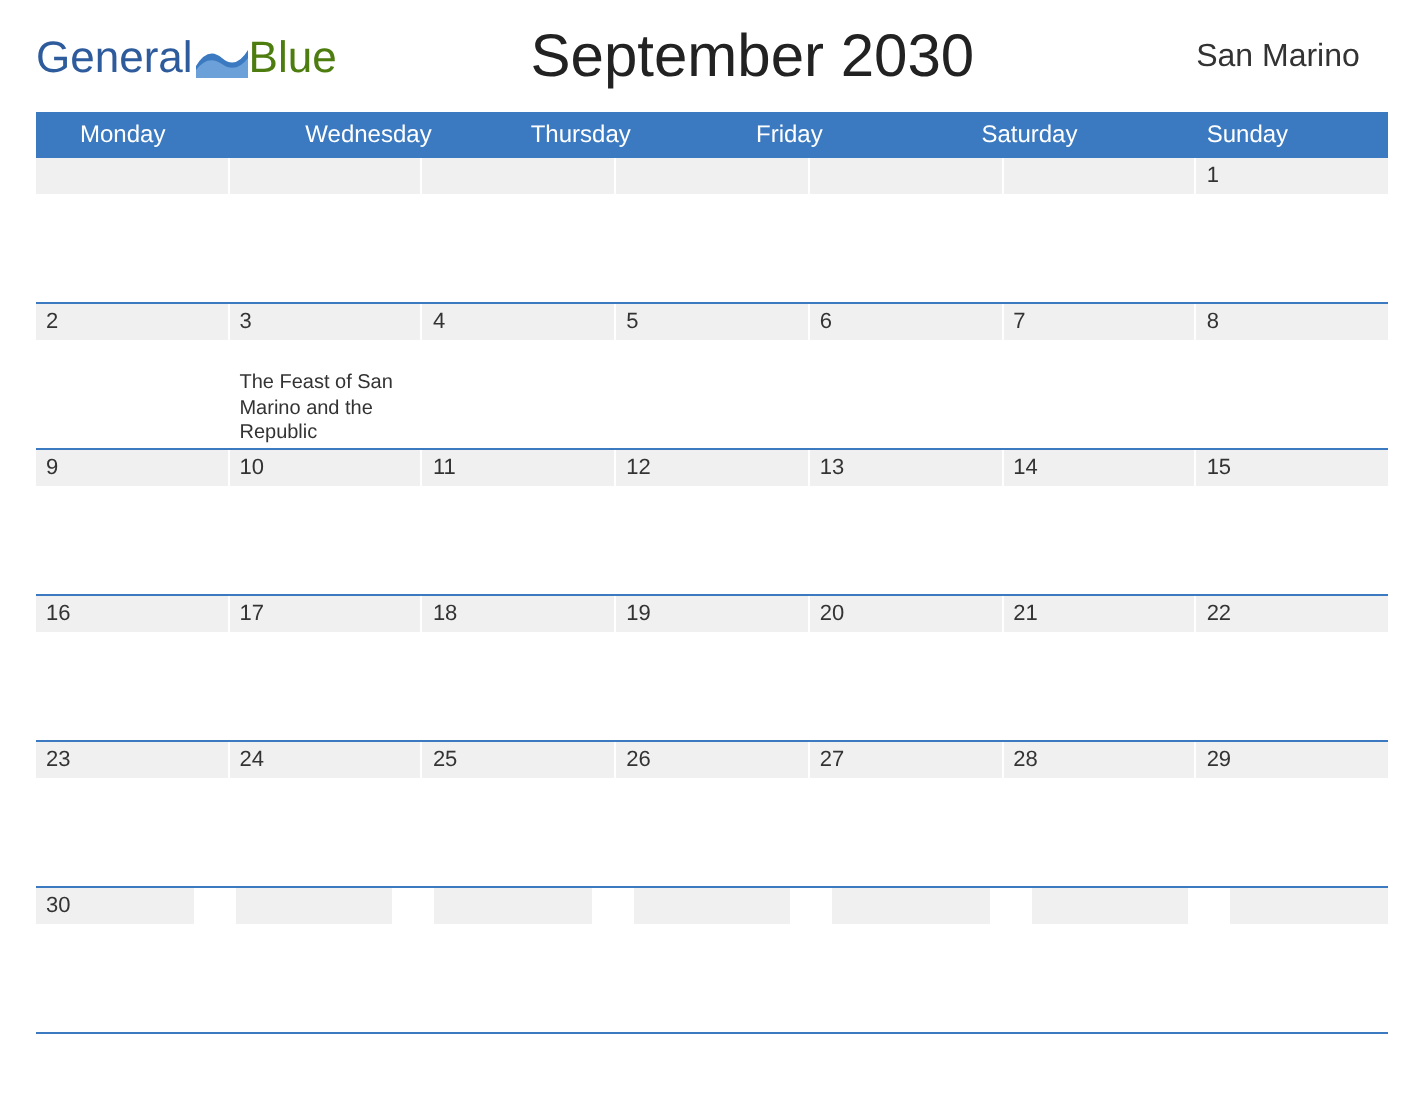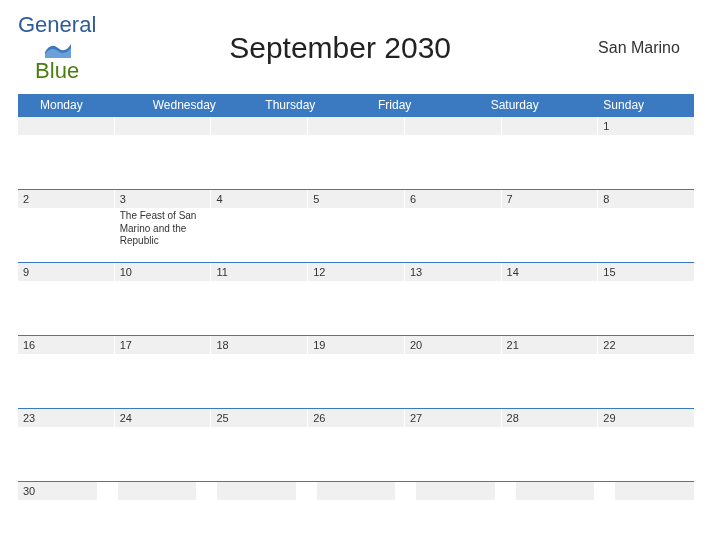--- a/index.html
+++ b/index.html
@@ -16,21 +16,20 @@
     align-items: center;
     justify-content: space-between;
     margin-bottom: 10px;
   }
   .logo {
     display: flex;
     align-items: center;
     font-size: 22px;
     font-weight: 400;
     color: #2d5b9c;
-    flex-direction: column;
   }
   .logo svg { margin-left: 2px; }
   .title {
     font-size: 30px;
     font-weight: 400;
     color: #222;
     text-align: center;
     flex: 1;
   }
   .region {
@@ -70,21 +69,21 @@
     font-weight: 400;
     color: #333;
     display: block;
     background: #f0f0f0;
   }
   .cell .body {
     background: #fff;
     position: absolute;
     left: 0; right: 0;
     top: 18px; bottom: 0;
-    padding: 2px 5px;
+    padding: 16px 5px;
     font-size: 10px;
     line-height: 1.25;
     color: #333;
   }
   .cell.empty .num { visibility: hidden; }
   .grid { border-top: none; }
 </style>
 </head>
 <body>
 

